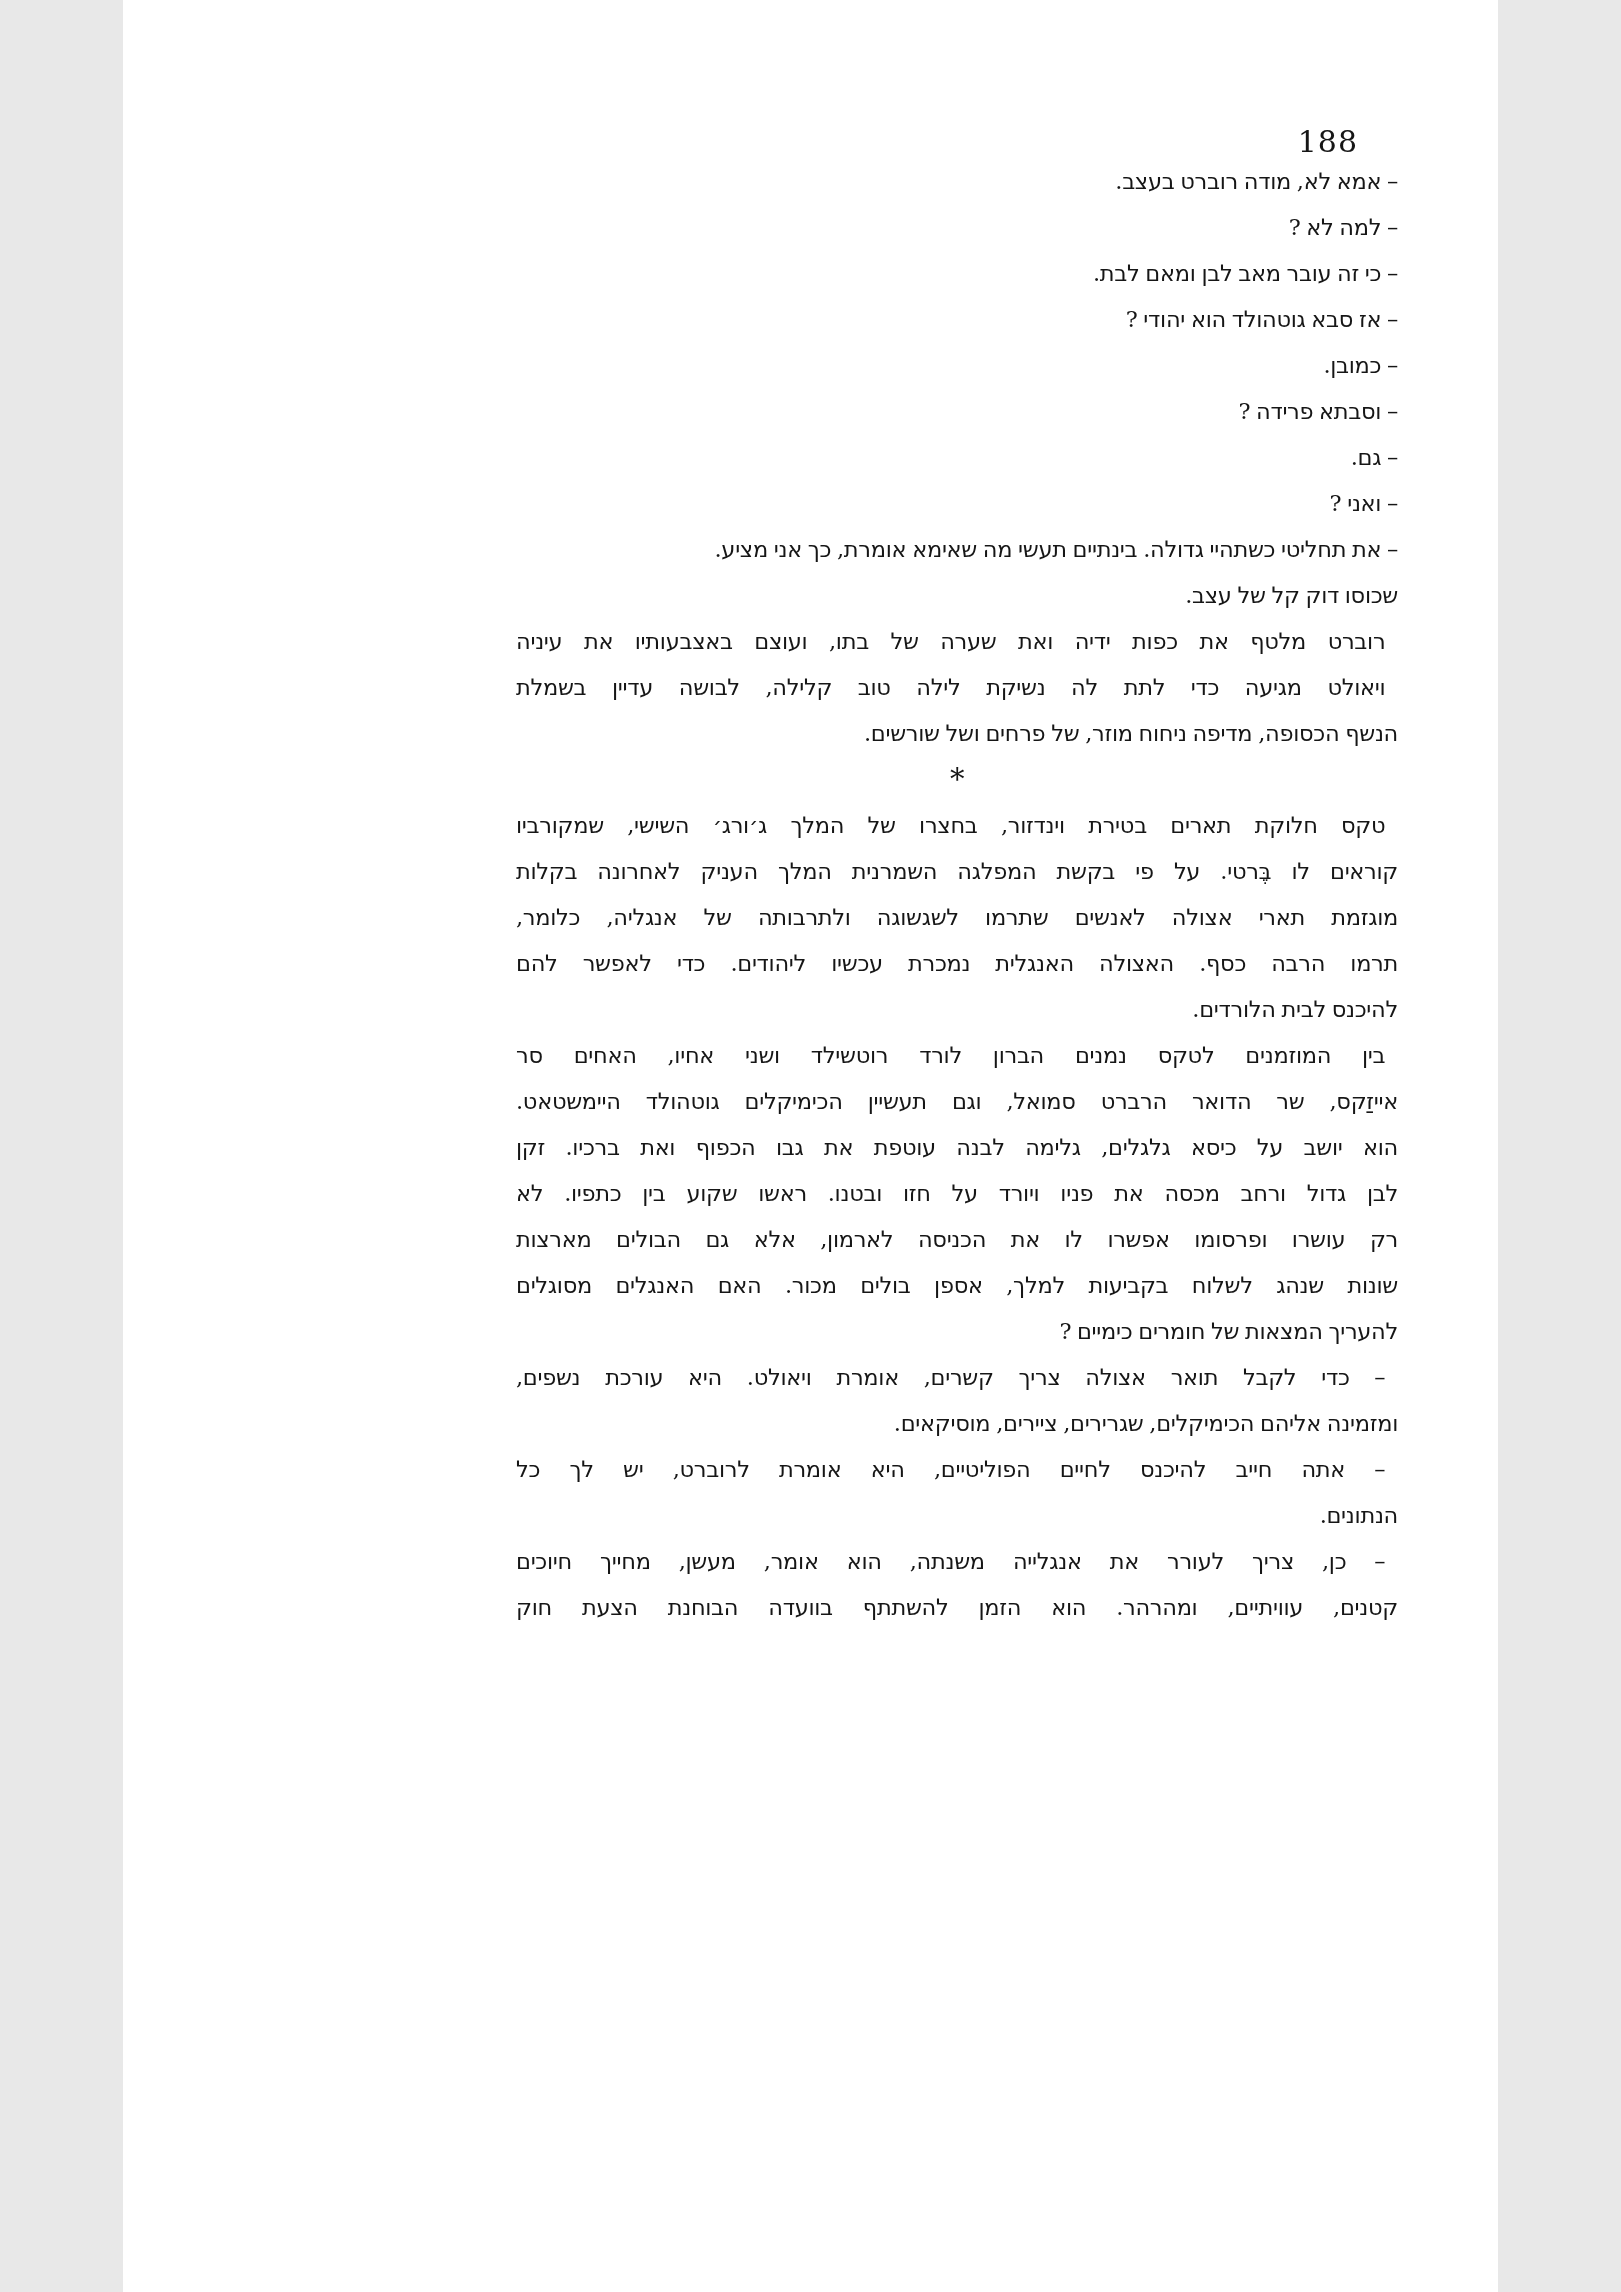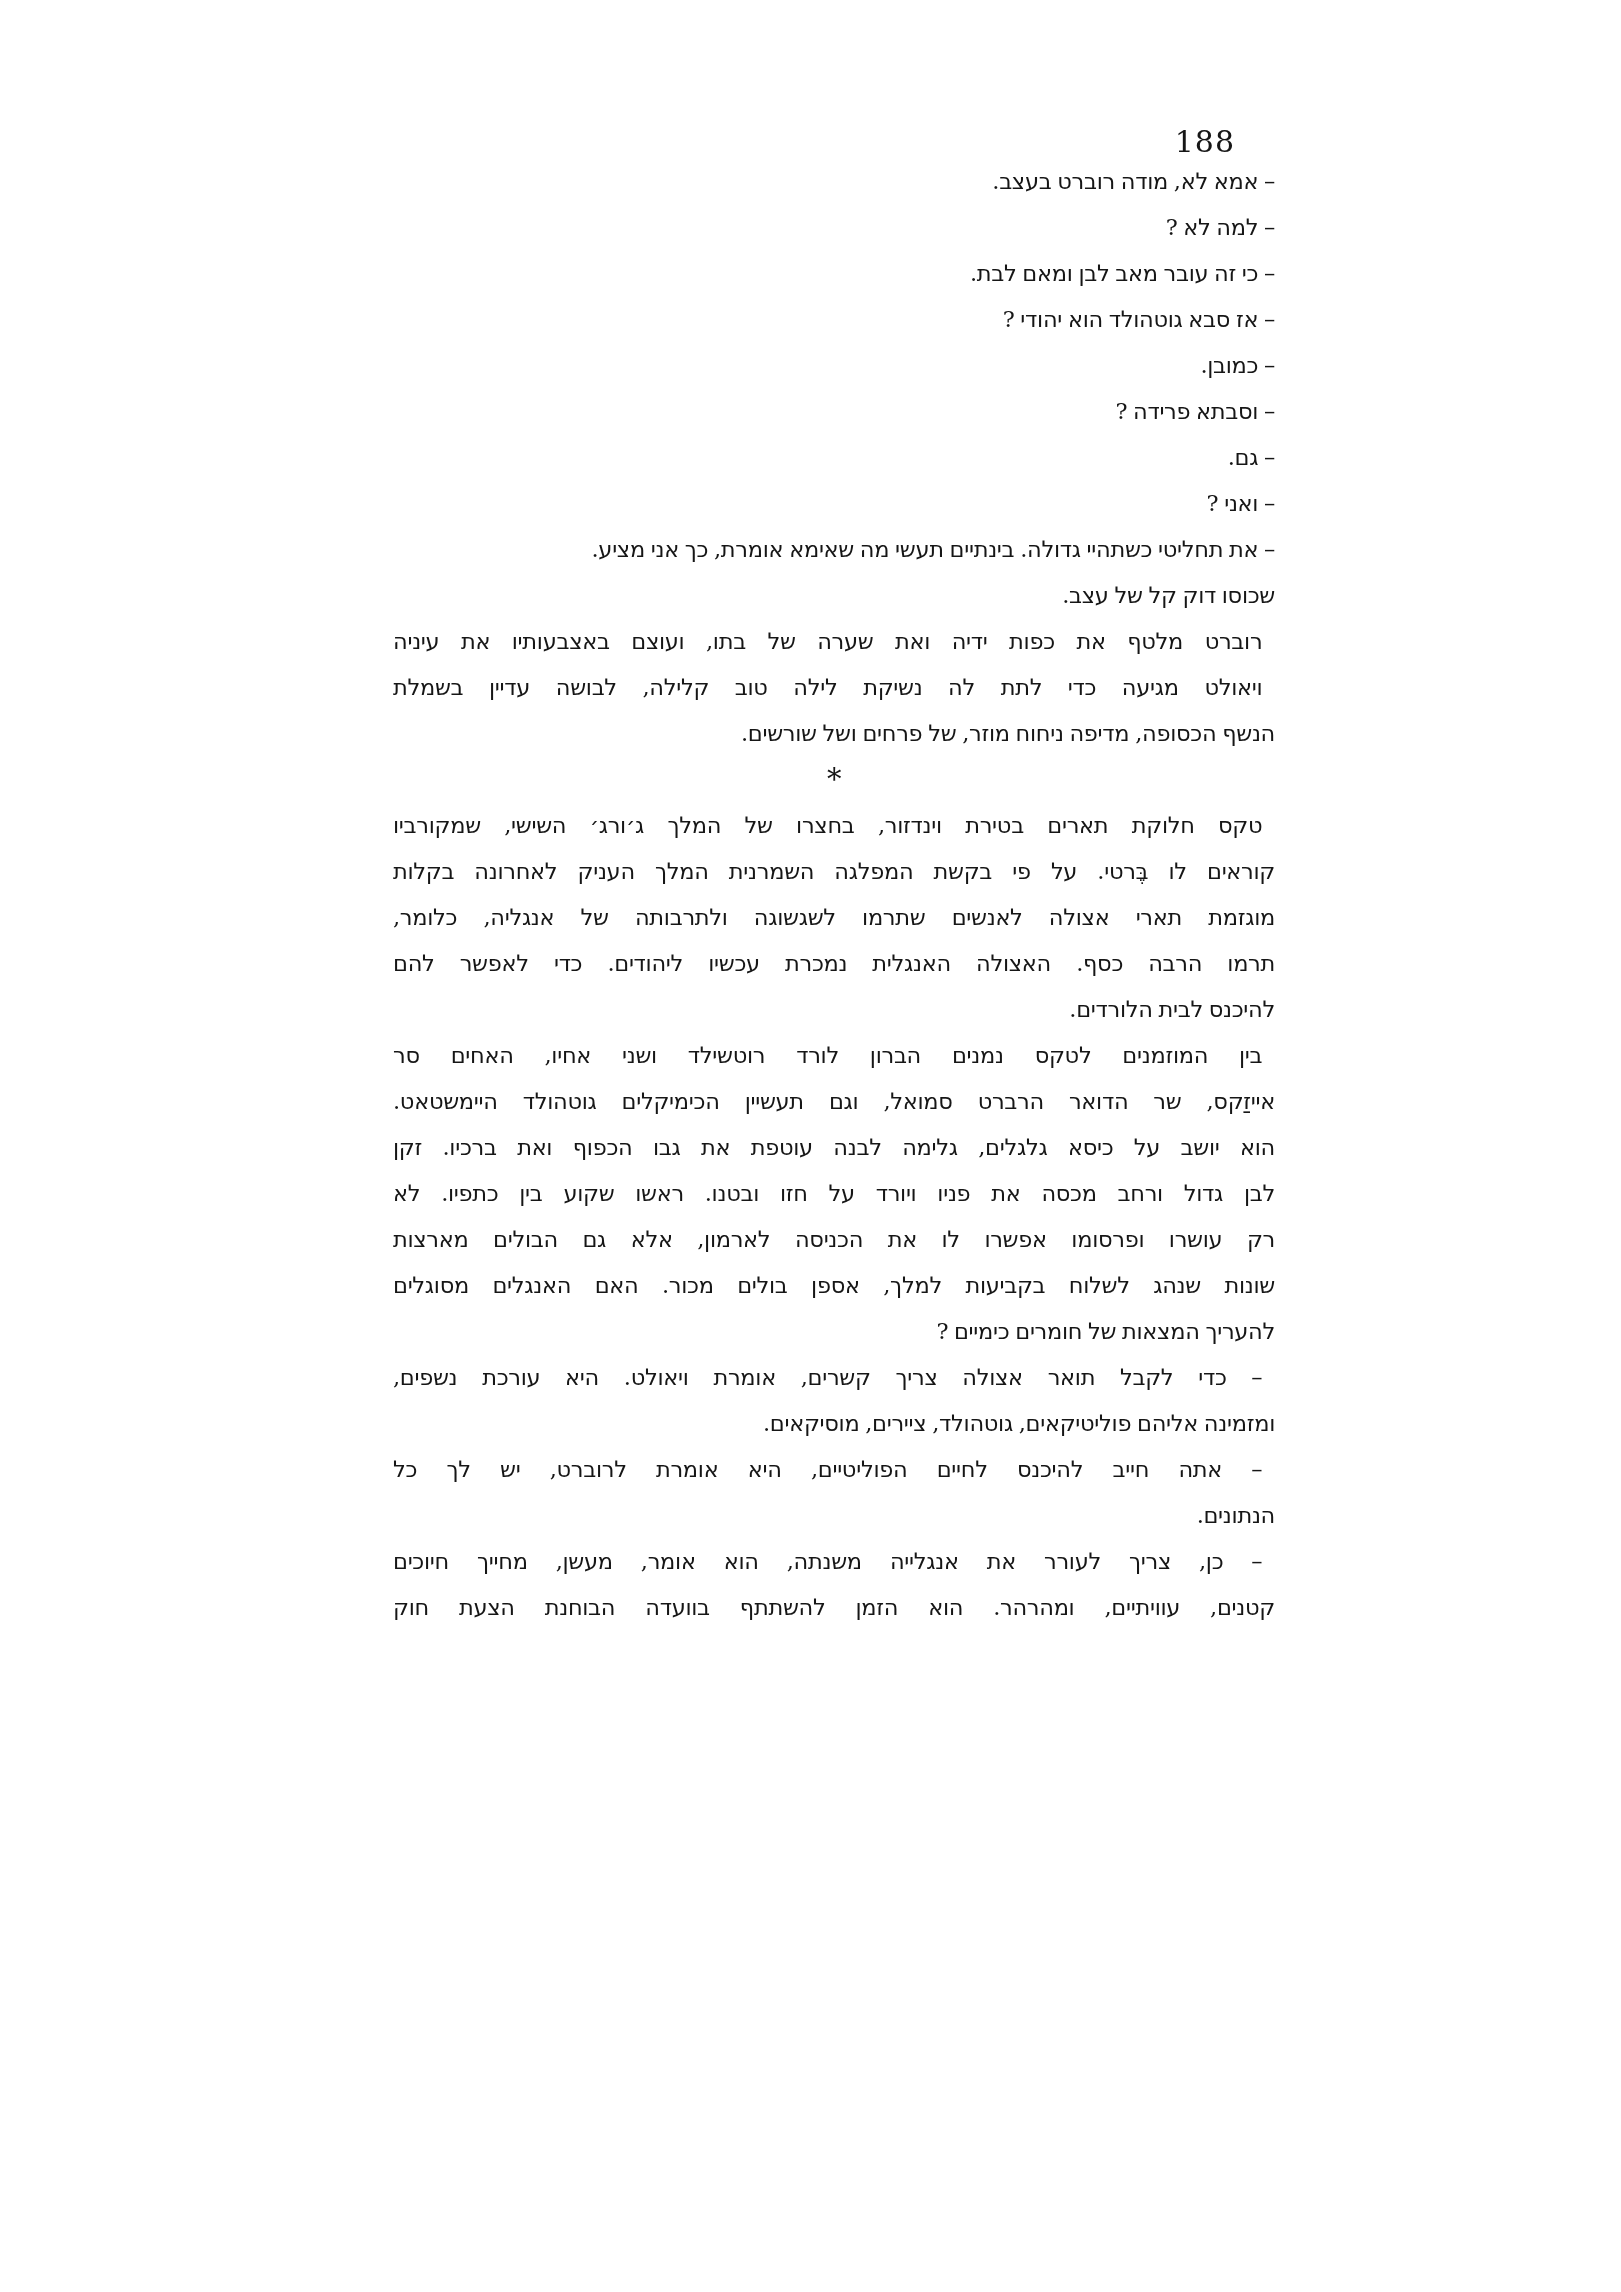--- a/index.html
+++ b/index.html
@@ -1,18 +1,18 @@
 <!DOCTYPE html>
 <html lang="he"><head>
 <meta charset="utf-8">
 <style>
   html, body { margin: 0; padding: 0; background: #e8e8e8; }
   .page {
     position: relative;
-    width: 1621px;
+    width: 1375px;
     height: 2293px;
     margin: 0 auto;
     background: var(--bg-color, #ffffff);
     overflow: hidden;
     font-family: "DejaVu Serif", "DejaVu Sans", serif;
     color: var(--text-color, #161616);
   }
   .pagenum {
     position: absolute;
     top: 125px;
@@ -76,20 +76,20 @@
       <div class="ln j">תרמו הרבה כסף. האצולה האנגלית נמכרת עכשיו ליהודים. כדי לאפשר להם</div>
       <div class="ln r">להיכנס לבית הלורדים.</div>
       <div class="ln jr">בין המוזמנים לטקס נמנים הברון לורד רוטשילד ושני אחיו, האחים סר</div>
       <div class="ln j">אייזַקס, שר הדואר הרברט סמואל, וגם תעשיין הכימיקלים גוטהולד היימשטאט.</div>
       <div class="ln j">הוא יושב על כיסא גלגלים, גלימה לבנה עוטפת את גבו הכפוף ואת ברכיו. זקן</div>
       <div class="ln j">לבן גדול ורחב מכסה את פניו ויורד על חזו ובטנו. ראשו שקוע בין כתפיו. לא</div>
       <div class="ln j">רק עושרו ופרסומו אפשרו לו את הכניסה לארמון, אלא גם הבולים מארצות</div>
       <div class="ln j">שונות שנהג לשלוח בקביעות למלך, אספן בולים מכור. האם האנגלים מסוגלים</div>
       <div class="ln r">להעריך המצאות של חומרים כימיים ?</div>
       <div class="ln jr">– כדי לקבל תואר אצולה צריך קשרים, אומרת ויאולט. היא עורכת נשפים,</div>
-      <div class="ln r">ומזמינה אליהם פוליטיקאים, גוטהולד, ציירים, מוסיקאים.</div>
+      <div class="ln r">ומזמינה אליהם הכימיקלים, שגרירים, ציירים, מוסיקאים.</div>
       <div class="ln jr">– אתה חייב להיכנס לחיים הפוליטיים, היא אומרת לרוברט, יש לך כל</div>
       <div class="ln r">הנתונים.</div>
       <div class="ln jr">– כן, צריך לעורר את אנגלייה משנתה, הוא אומר, מעשן, מחייך חיוכים</div>
       <div class="ln j">קטנים, עוויתיים, ומהרהר. הוא הזמן להשתתף בוועדה הבוחנת הצעת חוק</div>
     </div>
 </div>
 
 
 </body></html>

